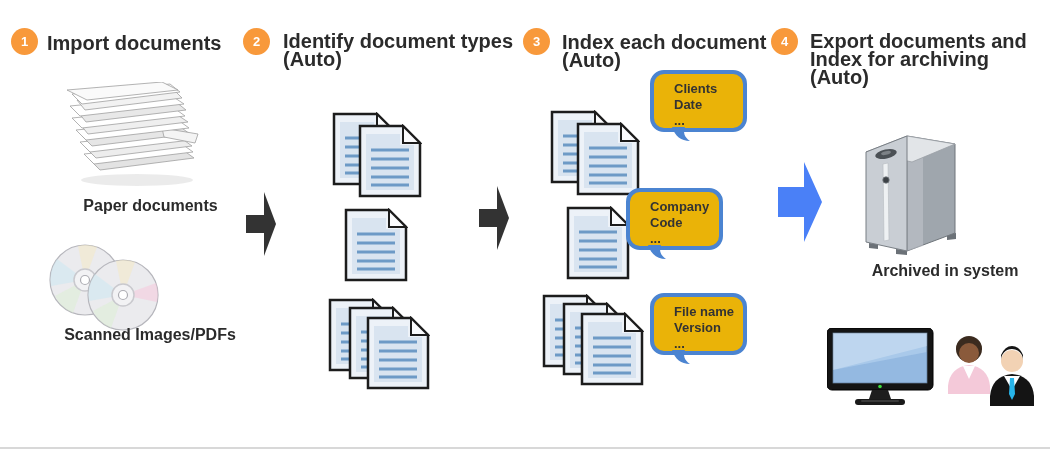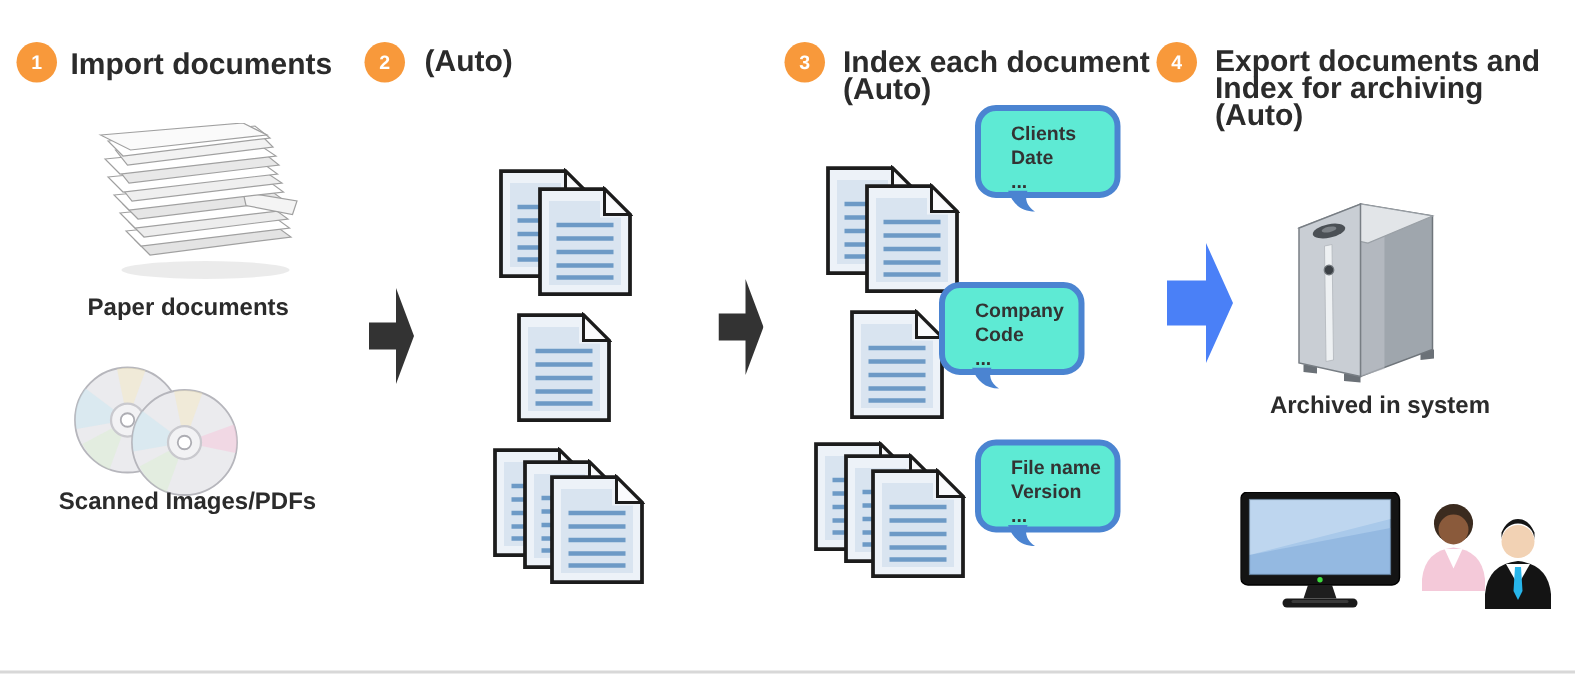--- a/index.html
+++ b/index.html
@@ -13,25 +13,25 @@
     background:var(--accent-orange);color:#fff;font-size:13px;font-weight:bold;
     text-align:center;line-height:27px;
   }
   .step-title{
     position:absolute;color:var(--text-dark);font-size:20px;font-weight:bold;
     line-height:18px;white-space:nowrap;
   }
   .step-title .auto{}
   .caption{
     position:absolute;color:var(--text-dark);font-size:16px;font-weight:bold;
-    text-align:center;white-space:nowrap;
+    text-align:center;white-space:nowrap;margin-left:25px;
   }
   .bubble{
     position:absolute;box-sizing:border-box;width:97px;height:62px;
-    background:#5eead4;border:4px solid var(--bubble-border);border-radius:14px;
+    background:#eab308;border:4px solid var(--bubble-border);border-radius:14px;
     padding:7px 0 0 20px;color:#333;font-size:13px;font-weight:bold;line-height:16px;
   }
   .bubble-tail{position:absolute;left:14px;bottom:-15px;width:26px;height:16px;}
   .divider{position:absolute;left:0;top:447px;width:1050px;height:2px;background:#d8d8d8;}
 </style>
 </head>
 <body>
 
 <div id="canvas">
 
@@ -61,20 +61,21 @@
     </defs>
   </svg>
 
   <div class="step-circle" style="left:11px;top:28px">1</div>
   <div class="step-title" style="left:47px;top:34px">
     <div>Import documents</div>
   </div>
 
   <div class="step-circle" style="left:243px;top:28px">2</div>
   <div class="step-title" style="left:283px;top:32px">
+    <div>Identify document types</div>
     <div class="auto">(Auto)</div>
   </div>
 
   <div class="step-circle" style="left:523px;top:28px">3</div>
   <div class="step-title" style="left:562px;top:33px">
     <div>Index each document</div>
     <div class="auto">(Auto)</div>
   </div>
 
   <div class="step-circle" style="left:771px;top:28px">4</div>

